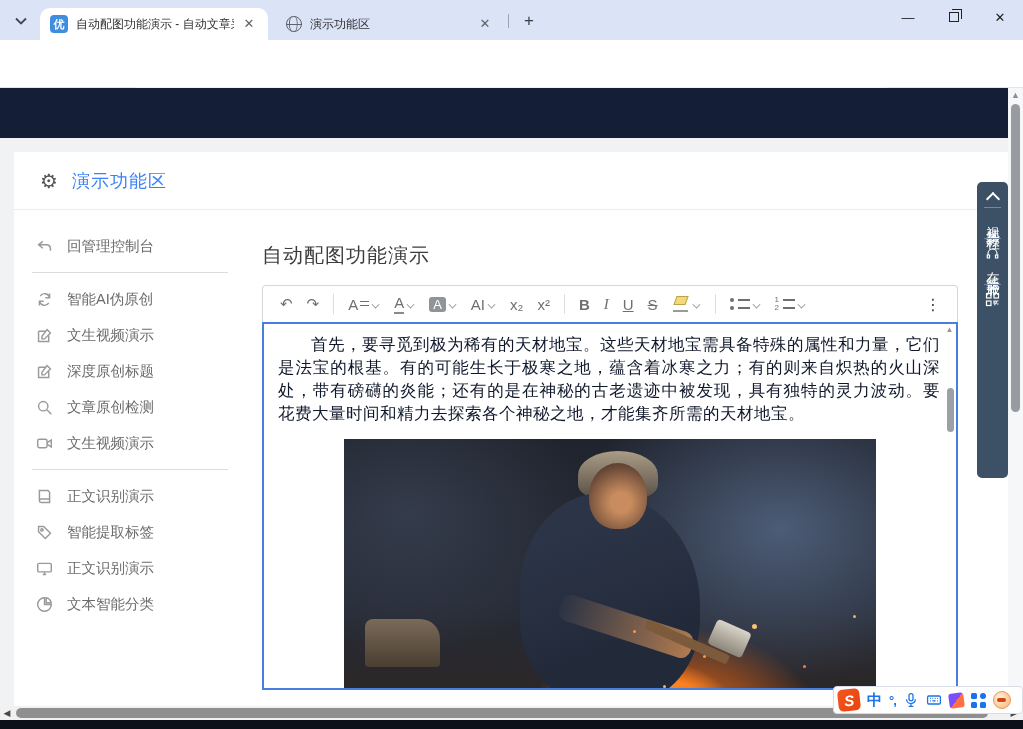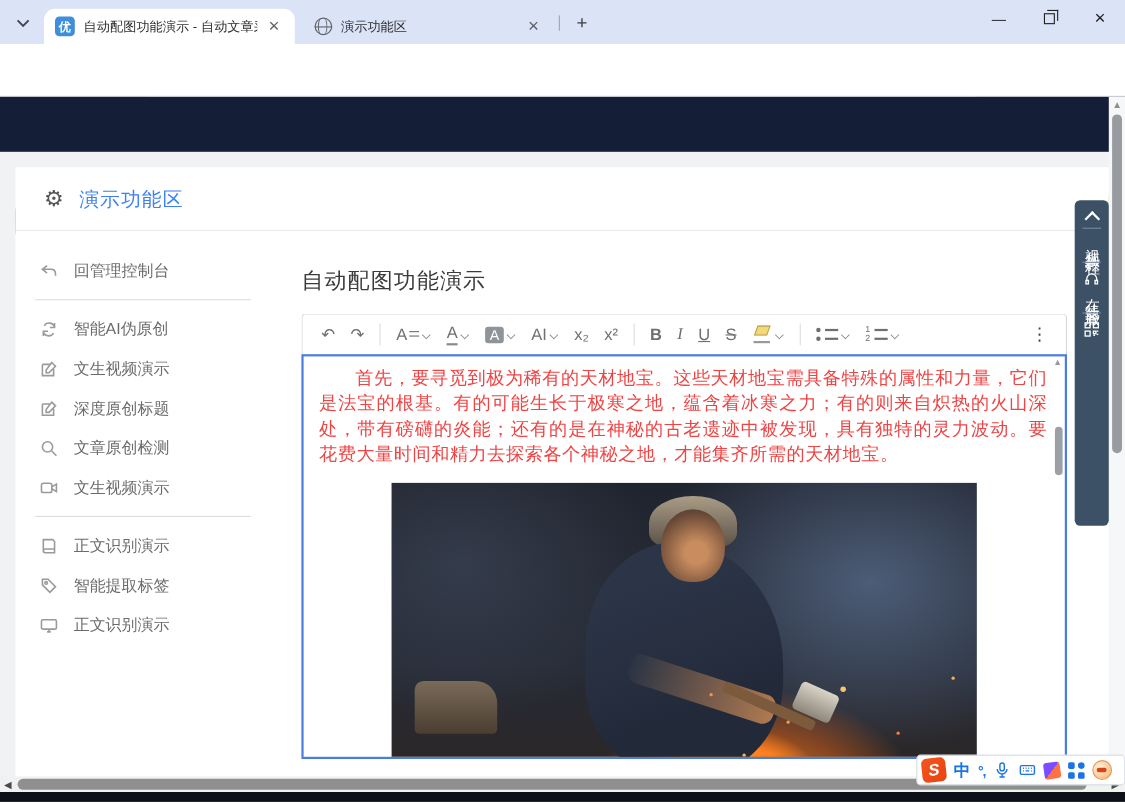--- a/index.html
+++ b/index.html
@@ -63,21 +63,21 @@
   .card { left:14px; top:152px; width:994px; height:554px; background:#fff; overflow:hidden; }
   .sec-hdr { left:0; top:0; width:994px; height:58px; border-bottom:1px solid #ececec; display:flex; align-items:center; padding-left:26px; }
   .gear { color:#555; font-size:20px; margin-right:14px; }
   .sec-title { font-size:18px; color:#3b82f6; letter-spacing:1px; }
 
   .sidebar { left:16px; top:76px; width:212px; }
   .sb-item { height:36px; display:flex; align-items:center; color:#6b6b6b; font-size:14.5px; cursor:pointer; }
   .sb-item svg { width:17px; height:17px; margin:0 14px 0 6px; stroke:#9a9a9a; fill:none; stroke-width:1.7; flex:0 0 auto; }
   .sb-div { height:1px; background:#dcdcdc; margin:8px 0 8px 2px; width:196px; }
 
-  .main { left:246px; top:76px; width:710px; }
+  .main { left:234px; top:76px; width:710px; }
   .ed-title { font-size:20px; color:#3b3b3b; letter-spacing:1px; margin:14px 0 16px 14px; }
   .toolbar { margin-left:14px; width:696px; height:37px; border:1px solid #d7d7d7; border-bottom:none; border-radius:4px 4px 0 0; background:#fff; display:flex; align-items:center; padding:0 10px; color:#6f6f6f; }
   .tbtn { display:flex; align-items:center; justify-content:center; height:26px; padding:0 5px; margin:0 2px; font-size:15px; color:#6f6f6f; }
   .tb-sep { width:1px; height:20px; background:#ddd; margin:0 7px; }
   .chev { width:8px; height:8px; margin-left:3px; position:relative; }
   .chev:before { content:""; position:absolute; left:0; top:1px; width:6px; height:6px; border-right:1.5px solid #8a8a8a; border-bottom:1.5px solid #8a8a8a; transform:rotate(45deg) scale(.8); }
   .fs-lines { width:9px; height:9px; position:relative; margin-left:2px; }
   .fs-lines i { position:absolute; left:0; right:0; height:1.5px; background:#6f6f6f; }
   .fs-lines i:nth-child(1){top:1px;} .fs-lines i:nth-child(2){top:5px;}
   .ulA { border-bottom:2px solid #8a8a8a; padding-bottom:1px; }
@@ -93,21 +93,21 @@
   .li-ico b { position:absolute; left:0; width:4px; height:4px; border-radius:50%; background:#6f6f6f; }
   .li-ico b:nth-child(3){top:1px;} .li-ico b:nth-child(4){top:9px;}
   .ol-ico { width:20px; height:14px; position:relative; font-size:0; }
   .ol-ico i { position:absolute; right:0; width:12px; height:1.6px; background:#6f6f6f; }
   .ol-ico i:nth-child(1){top:2px;} .ol-ico i:nth-child(2){top:10px;}
   .ol-ico em { position:absolute; left:0; font-style:normal; font-size:8px; color:#6f6f6f; line-height:6px; }
   .ol-ico em:nth-child(3){top:0;} .ol-ico em:nth-child(4){top:8px;}
   .more-dots { margin-left:auto; font-size:16px; color:#444; padding:0 6px; }
 
   .editor { margin-left:14px; width:696px; height:368px; border:2px solid #4a7de0; background:#fff; position:relative; overflow:hidden; }
-  .ed-para { padding:9px 16px 0 14px; font-size:16.5px; line-height:23px; color:#ef4444; text-align:justify; text-indent:2em; letter-spacing:0.5px; }
+  .ed-para { padding:9px 16px 0 14px; font-size:16.5px; line-height:23px; color:#0f172a; text-align:justify; text-indent:2em; letter-spacing:0.5px; }
   .ed-img { position:relative; margin:14px auto 0 auto; width:532px; height:300px; background:
       radial-gradient(220px 160px at 62% 100%, rgba(255,170,60,.85), rgba(255,110,20,.45) 45%, transparent 70%),
       radial-gradient(120px 90px at 58% 96%, #ffd98a, #f97a1e 55%, transparent 75%),
       radial-gradient(300px 220px at 82% 30%, rgba(110,135,175,.55), transparent 70%),
       radial-gradient(260px 200px at 12% 25%, rgba(70,80,100,.5), transparent 70%),
       linear-gradient(180deg, #20242e 0%, #262b36 55%, #2e2420 100%);
       overflow:hidden; }
   .smith-body { position:absolute; left:33%; top:18%; width:34%; height:70%; background:linear-gradient(160deg,#2c3547 20%,#222a3a 70%); border-radius:46% 54% 40% 40%; }
   .smith-head { position:absolute; left:46%; top:8%; width:11%; height:22%; background:radial-gradient(circle at 55% 60%, #c88c5e 20%, #6b4a38 70%, #3a2c26); border-radius:50% 50% 45% 45%; }
   .smith-hair { position:absolute; left:44%; top:4%; width:15%; height:16%; background:linear-gradient(180deg,#b9a98f,#5c5246); border-radius:50% 50% 30% 30%; opacity:.9; }
@@ -300,20 +300,26 @@
             <circle cx="7" cy="7" r="1.4"></circle>
           </svg>
         <span>智能提取标签</span>
       </div>
       <div class="sb-item">
         <svg viewBox="0 0 20 20">
             <rect x="2" y="4" width="16" height="10" rx="1.5"></rect>
             <path d="M8 17 H12 M10 14 V17"></path>
           </svg>
         <span>正文识别演示</span>
+      </div>
+      <div class="sb-item">
+        <svg viewBox="0 0 20 20">
+            <path d="M10 2 A8 8 0 1 0 18 10 H10 Z M12 2 A8 8 0 0 1 18 8 L12 8 Z"></path>
+          </svg>
+        <span>文本智能分类</span>
       </div>
     </div>
 
     <div class="abs main">
       <div class="ed-title">自动配图功能演示</div>
 
       <div class="toolbar">
         <span class="tbtn">↶</span>
         <span class="tbtn">↷</span>
         <span class="tb-sep"></span>

